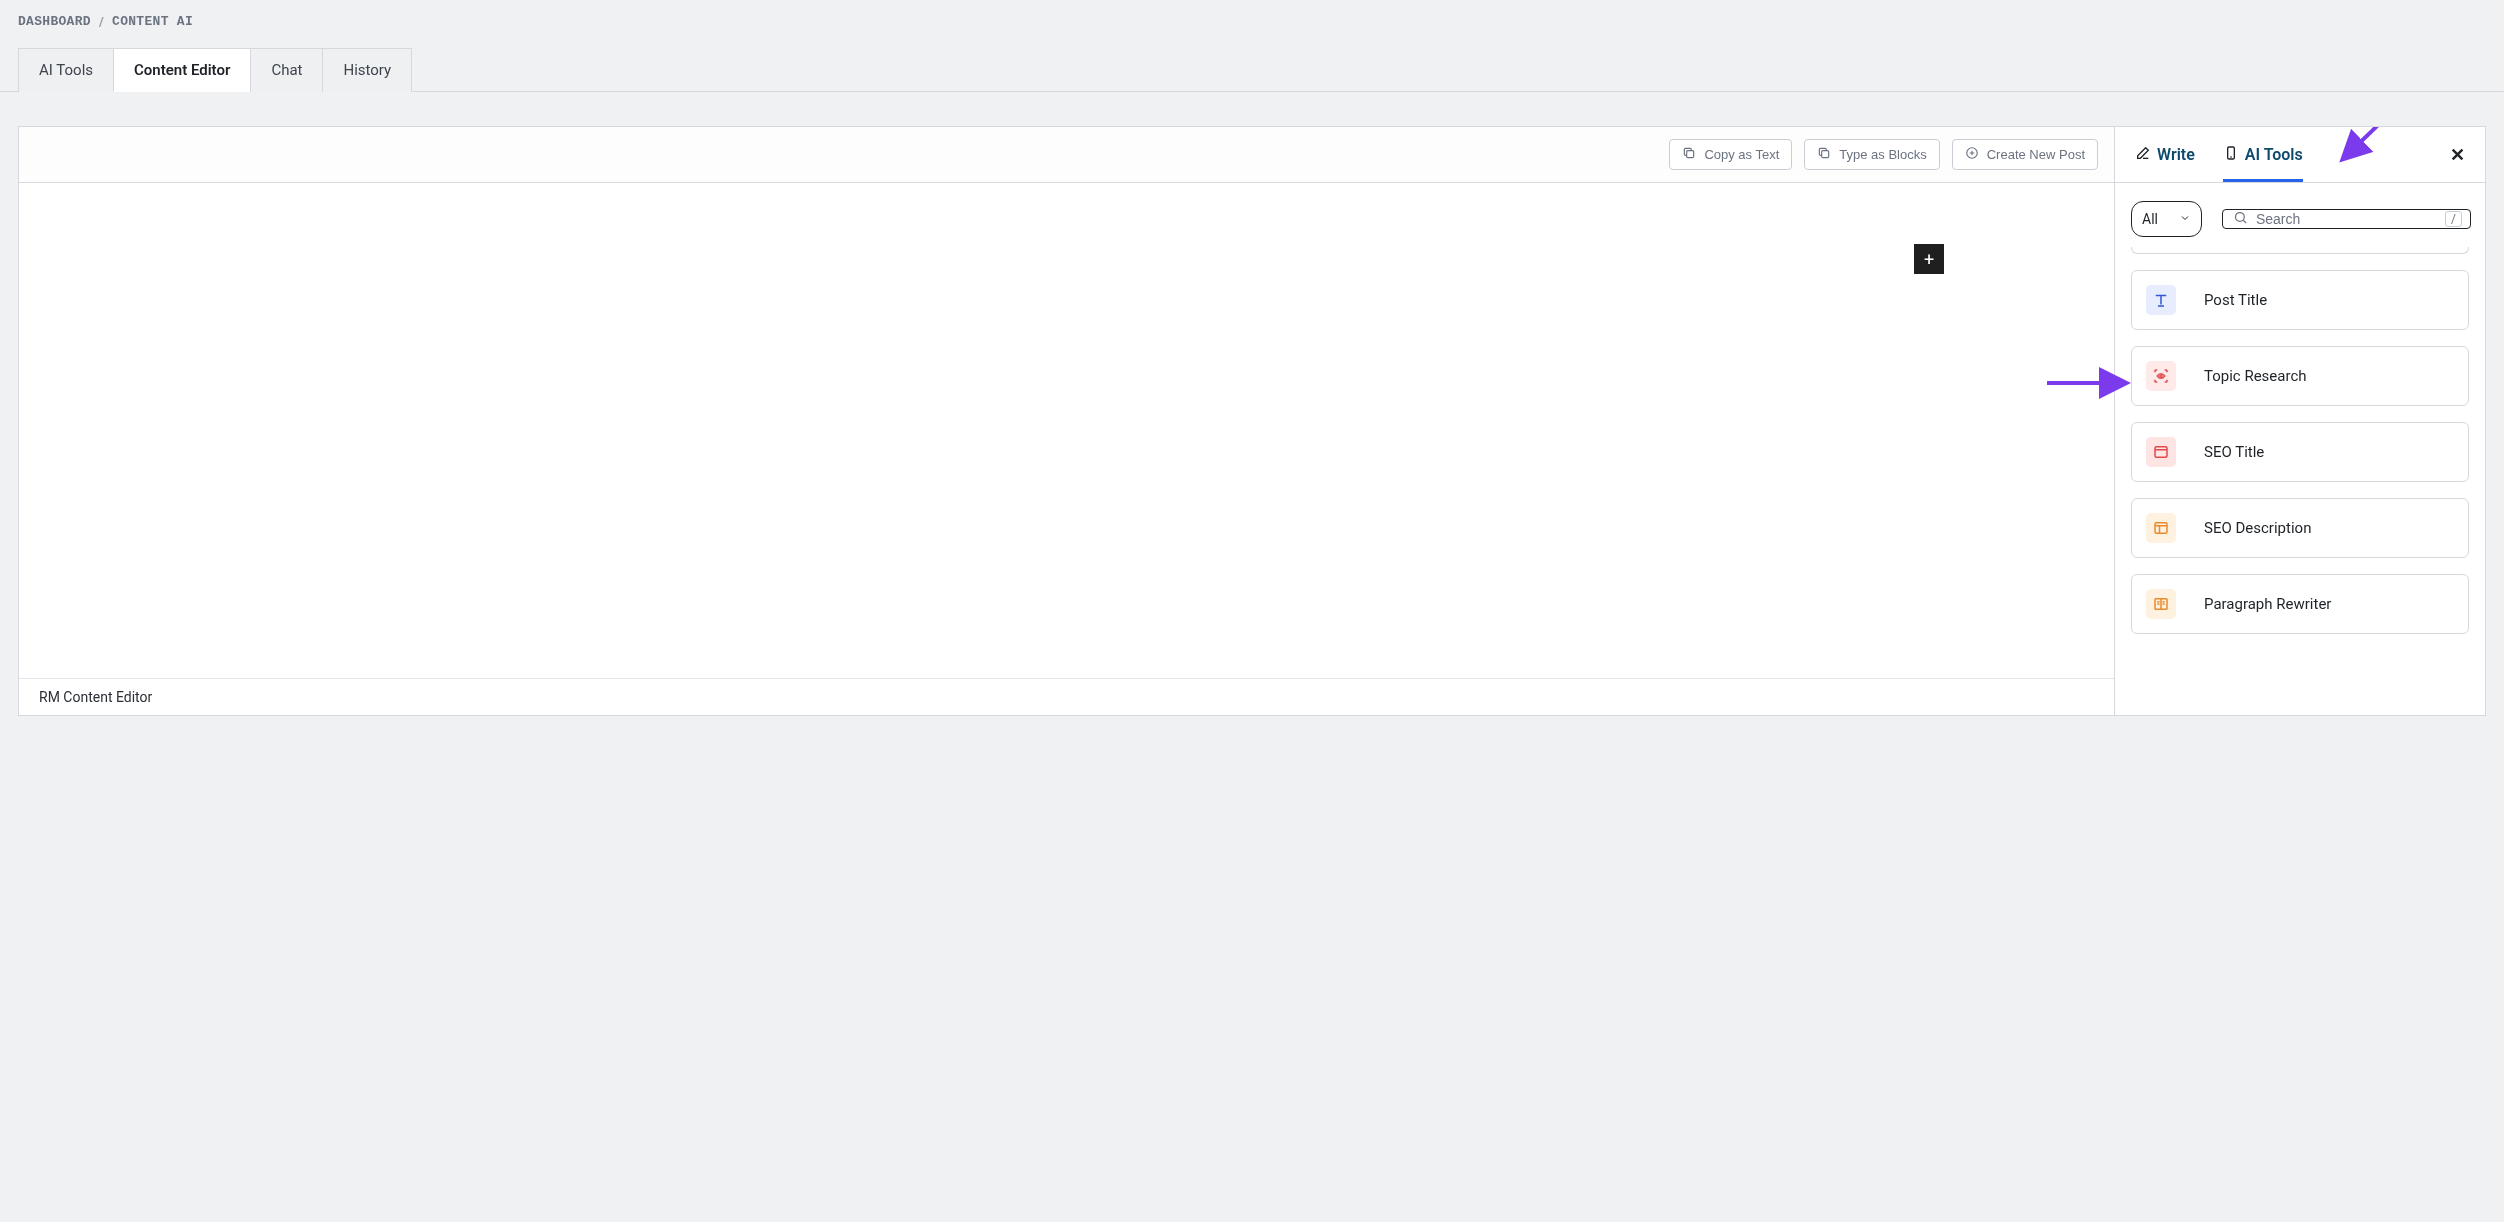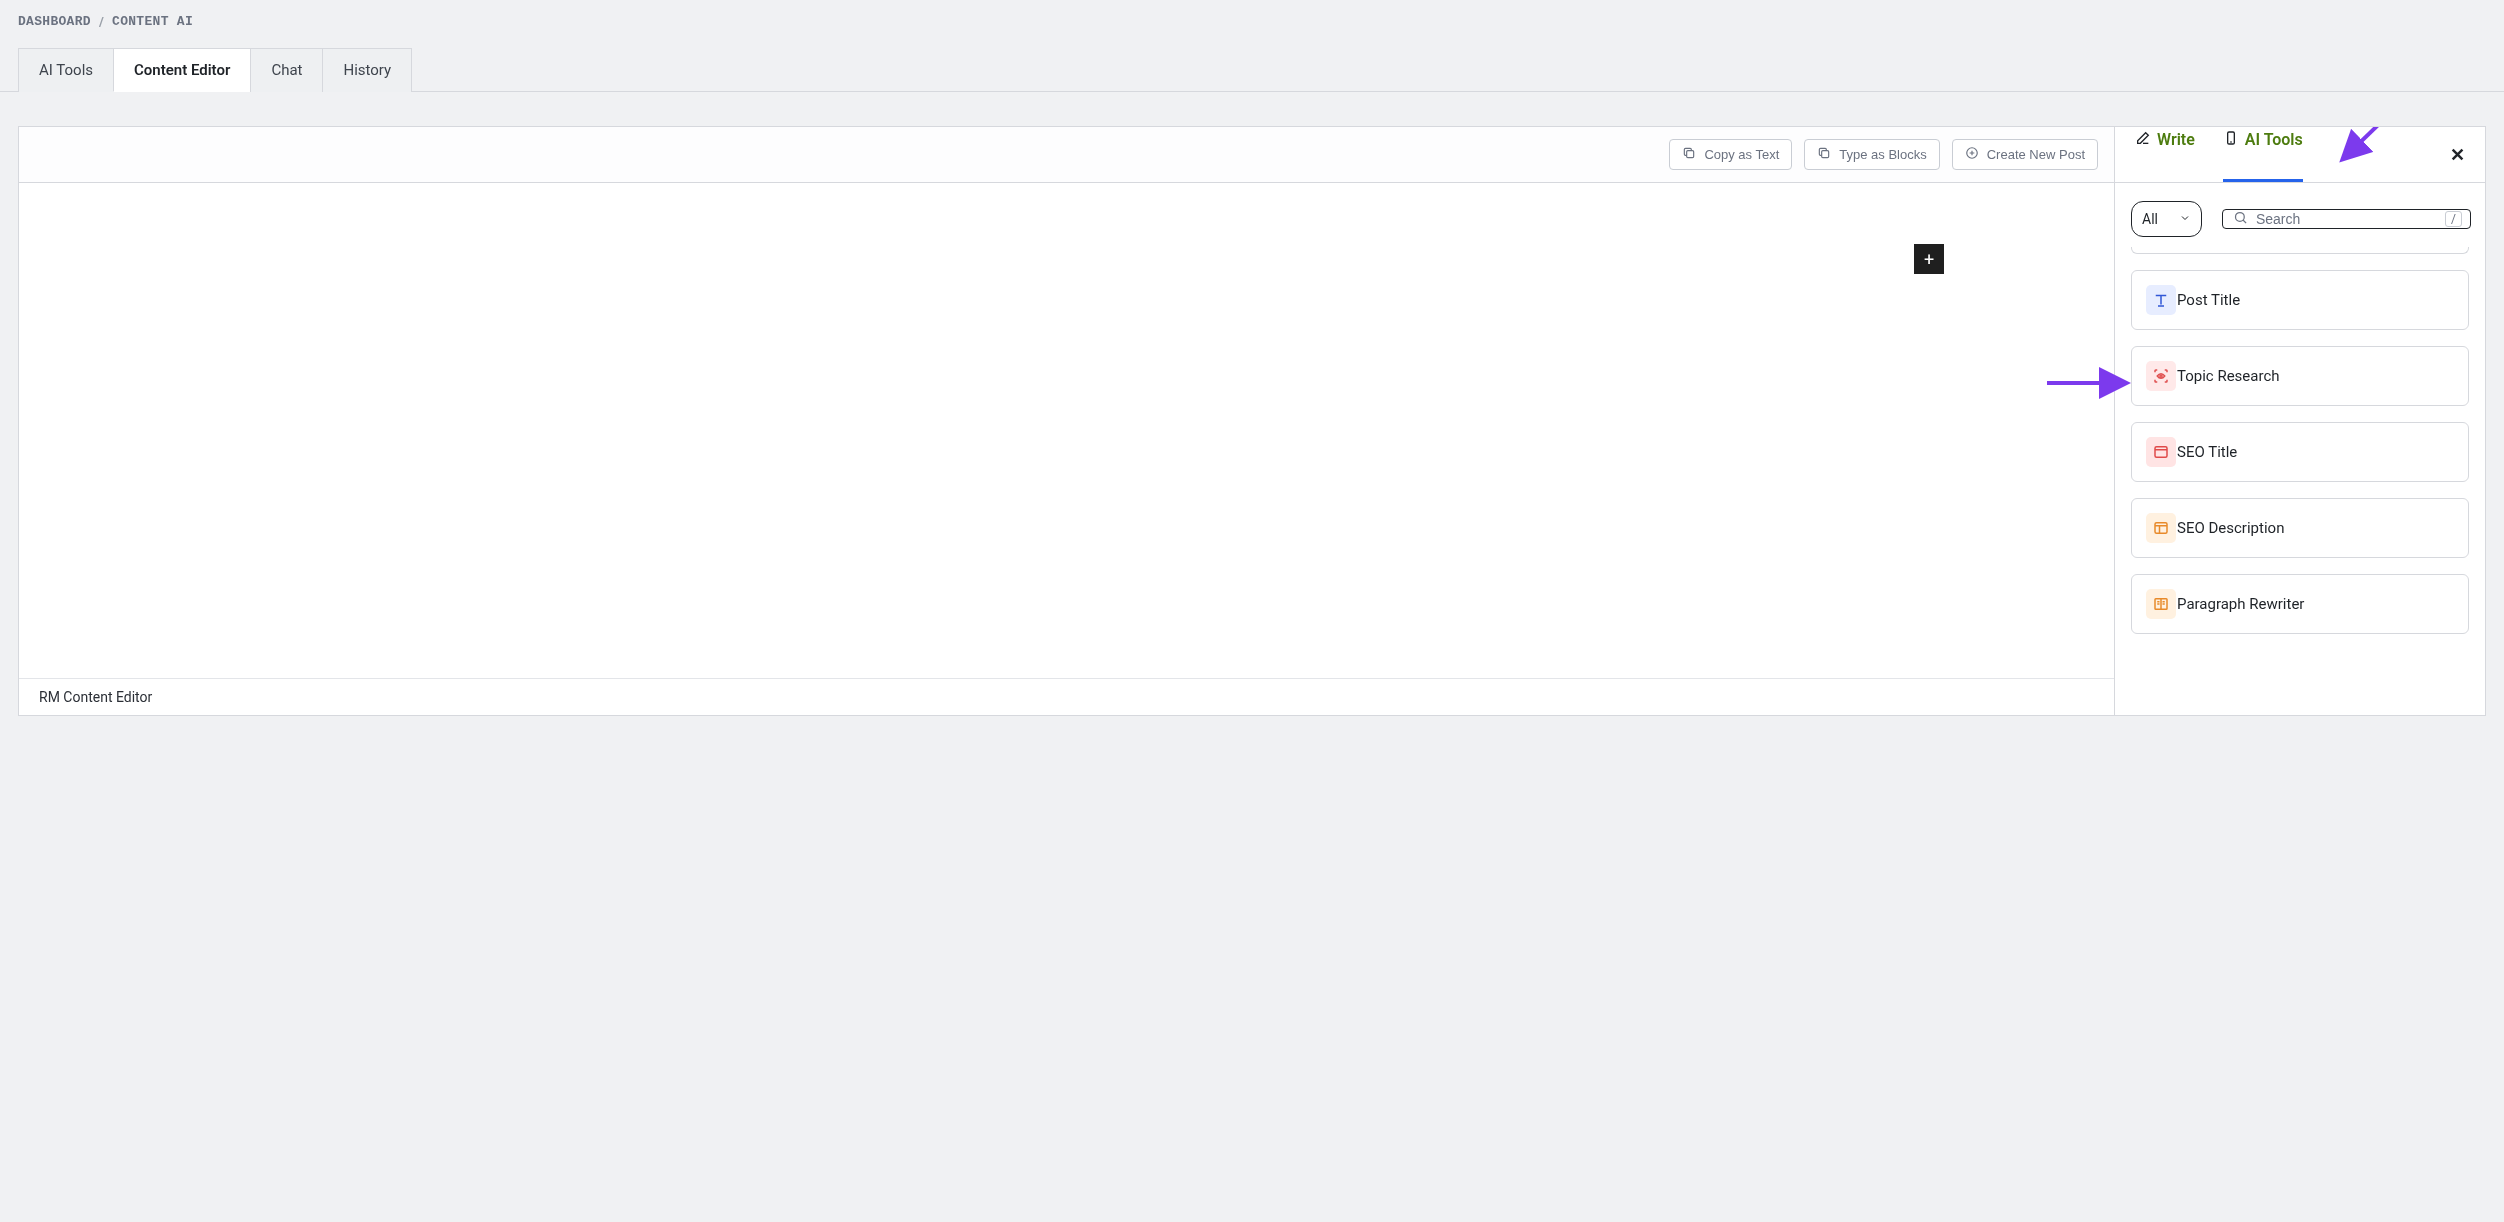--- a/index.html
+++ b/index.html
@@ -142,24 +142,25 @@
     height: 56px;
     display: flex;
     align-items: center;
     gap: 28px;
     padding: 0 20px;
     border-bottom: 1px solid #d6d8dd;
     position: relative;
   }
   .sp-tab {
     display: inline-flex;
+    align-items: center;
     gap: 6px;
     font-size: 16px;
     font-weight: 600;
-    color: #4d7c0f;
+    color: #0c4a6e;
     height: 100%;
     border-bottom: 3px solid transparent;
     cursor: pointer;
     padding-top: 3px;
   }
   .sp-tab.active {
     border-bottom-color: #2563eb;
   }
   .sp-tab svg { width: 16px; height: 16px; stroke: #1f2328; }
   .sp-close {
@@ -230,21 +231,21 @@
     padding: 0 16px 12px 16px;
     display: flex;
     flex-direction: column;
     gap: 16px;
   }
   .sp-card {
     border: 1px solid #d6d8dd;
     border-radius: 6px;
     display: flex;
     align-items: center;
-    gap: 1px;
+    gap: 28px;
     padding: 14px 14px;
     font-size: 15px;
     color: #1f2328;
     cursor: pointer;
     background: #fff;
   }
   .sp-card.peek {
     border-top: none;
     border-radius: 0 0 6px 6px;
     margin-top: -8px;

